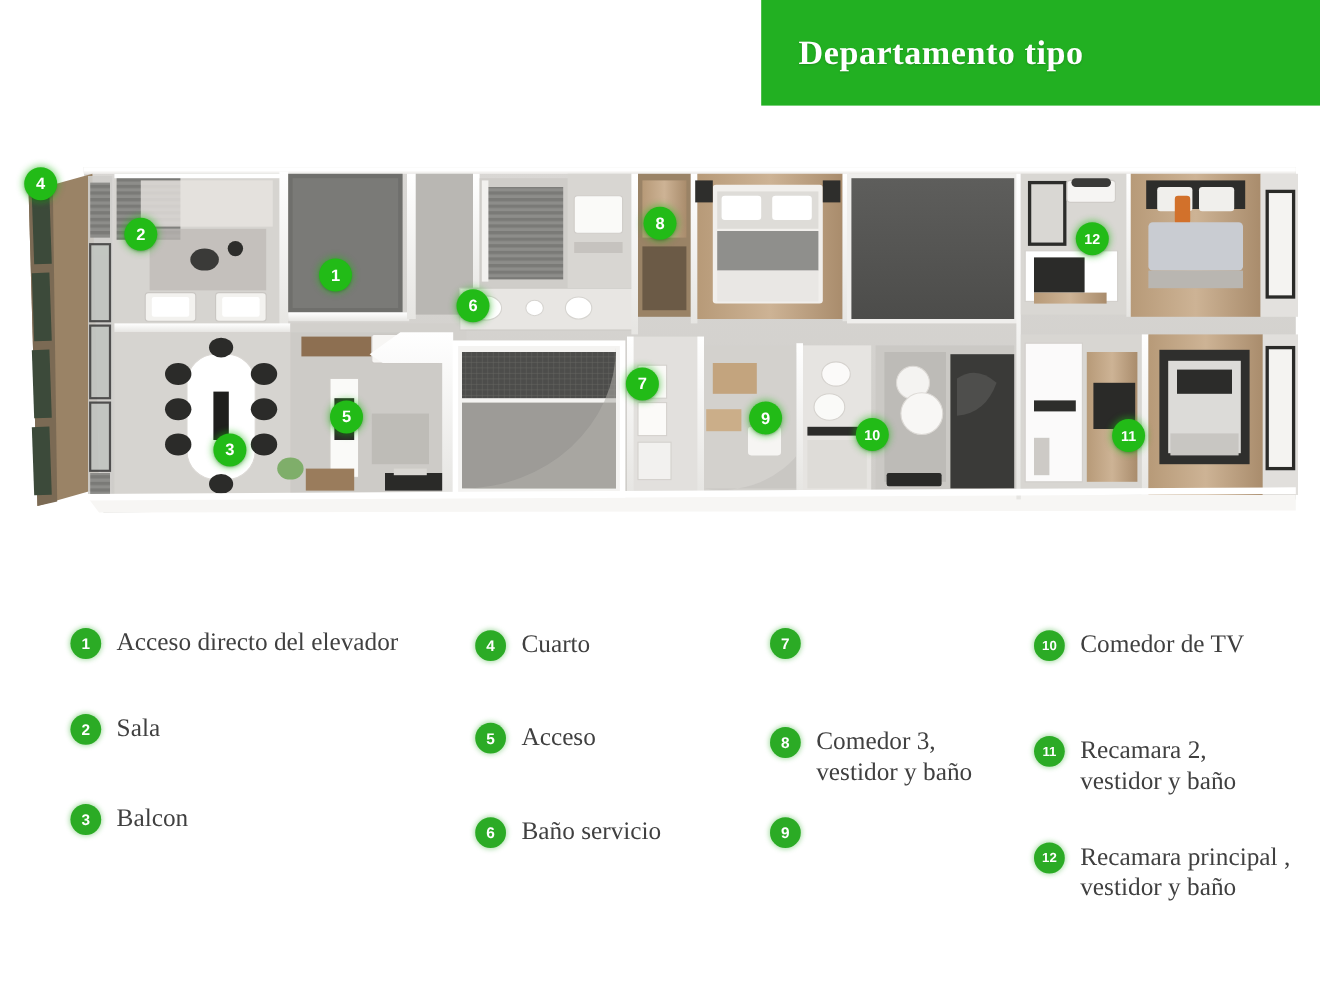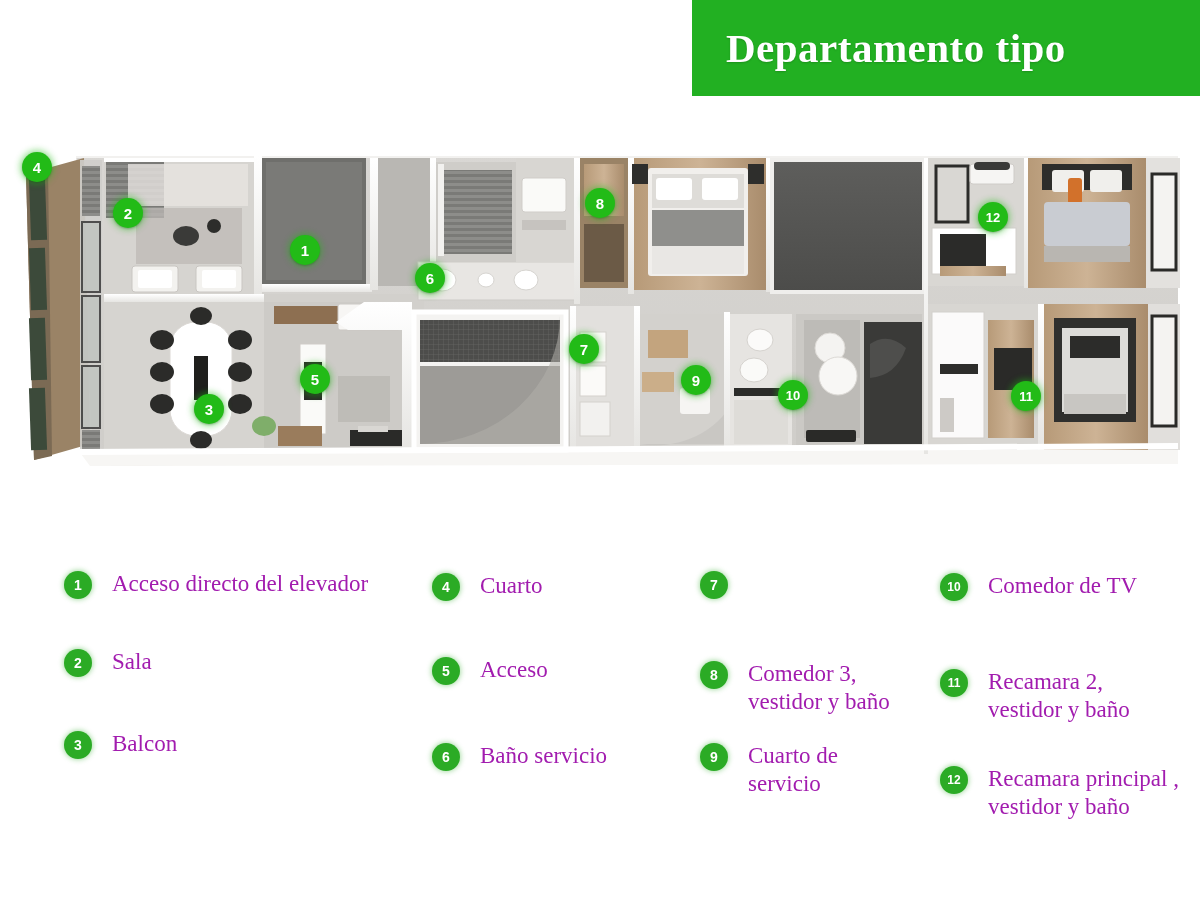--- a/index.html
+++ b/index.html
@@ -15,21 +15,21 @@
   
   .title-banner{
     position:absolute;left:692px;top:0;width:508px;height:96px;
     background:#22B022;
     display:flex;align-items:center;
   }
   .title-banner .title-text{
     color:#ffffff;
     font-family:"Liberation Serif", serif;
     font-weight:bold;
-    font-size:41px;
+    font-size:31px;
     letter-spacing:0.5px;
     margin-left:34px;
     text-shadow:0 1px 2px rgba(0,0,0,.18);
     white-space:nowrap;
   }
 
   
   .plan-wrap{
     position:absolute;left:18px;top:144px;width:1162px;height:328px;
   }
@@ -70,22 +70,22 @@
     box-shadow:0 0 5px 1px rgba(43,171,37,.40);
     color:#ffffff;
     font-family:"Liberation Sans", sans-serif;
     font-weight:bold;font-size:14px;
     display:flex;align-items:center;justify-content:center;
     line-height:1;
     margin-top:1px;
   }
   .legend-badge.two{font-size:12px;}
   .legend-label{
-    margin-left:20px;
-    color:#a21caf;
+    margin-left:14px;
+    color:#404040;
     font-family:"Liberation Serif", serif;
     font-size:23px;
     line-height:1.22;
     white-space:pre-line;
   }
 </style>
 </head>
 <body>
 
 <div class="title-banner">
@@ -350,22 +350,20 @@
       <div class="legend-item" style="left: 700px; top: 14px;">
         <span class="legend-badge">7</span>
       </div>
       <div class="legend-item" style="left: 700px; top: 104px;">
         <span class="legend-badge">8</span>
         <span class="legend-label">Comedor 3,
 vestidor y baño</span>
       </div>
       <div class="legend-item" style="left: 700px; top: 186px;">
         <span class="legend-badge">9</span>
-        <span class="legend-label">Cuarto de
-servicio</span>
       </div>
       <div class="legend-item" style="left: 940px; top: 16px;">
         <span class="legend-badge two">10</span>
         <span class="legend-label">Comedor de TV</span>
       </div>
       <div class="legend-item" style="left: 940px; top: 112px;">
         <span class="legend-badge two">11</span>
         <span class="legend-label">Recamara 2,
 vestidor y baño</span>
       </div>

